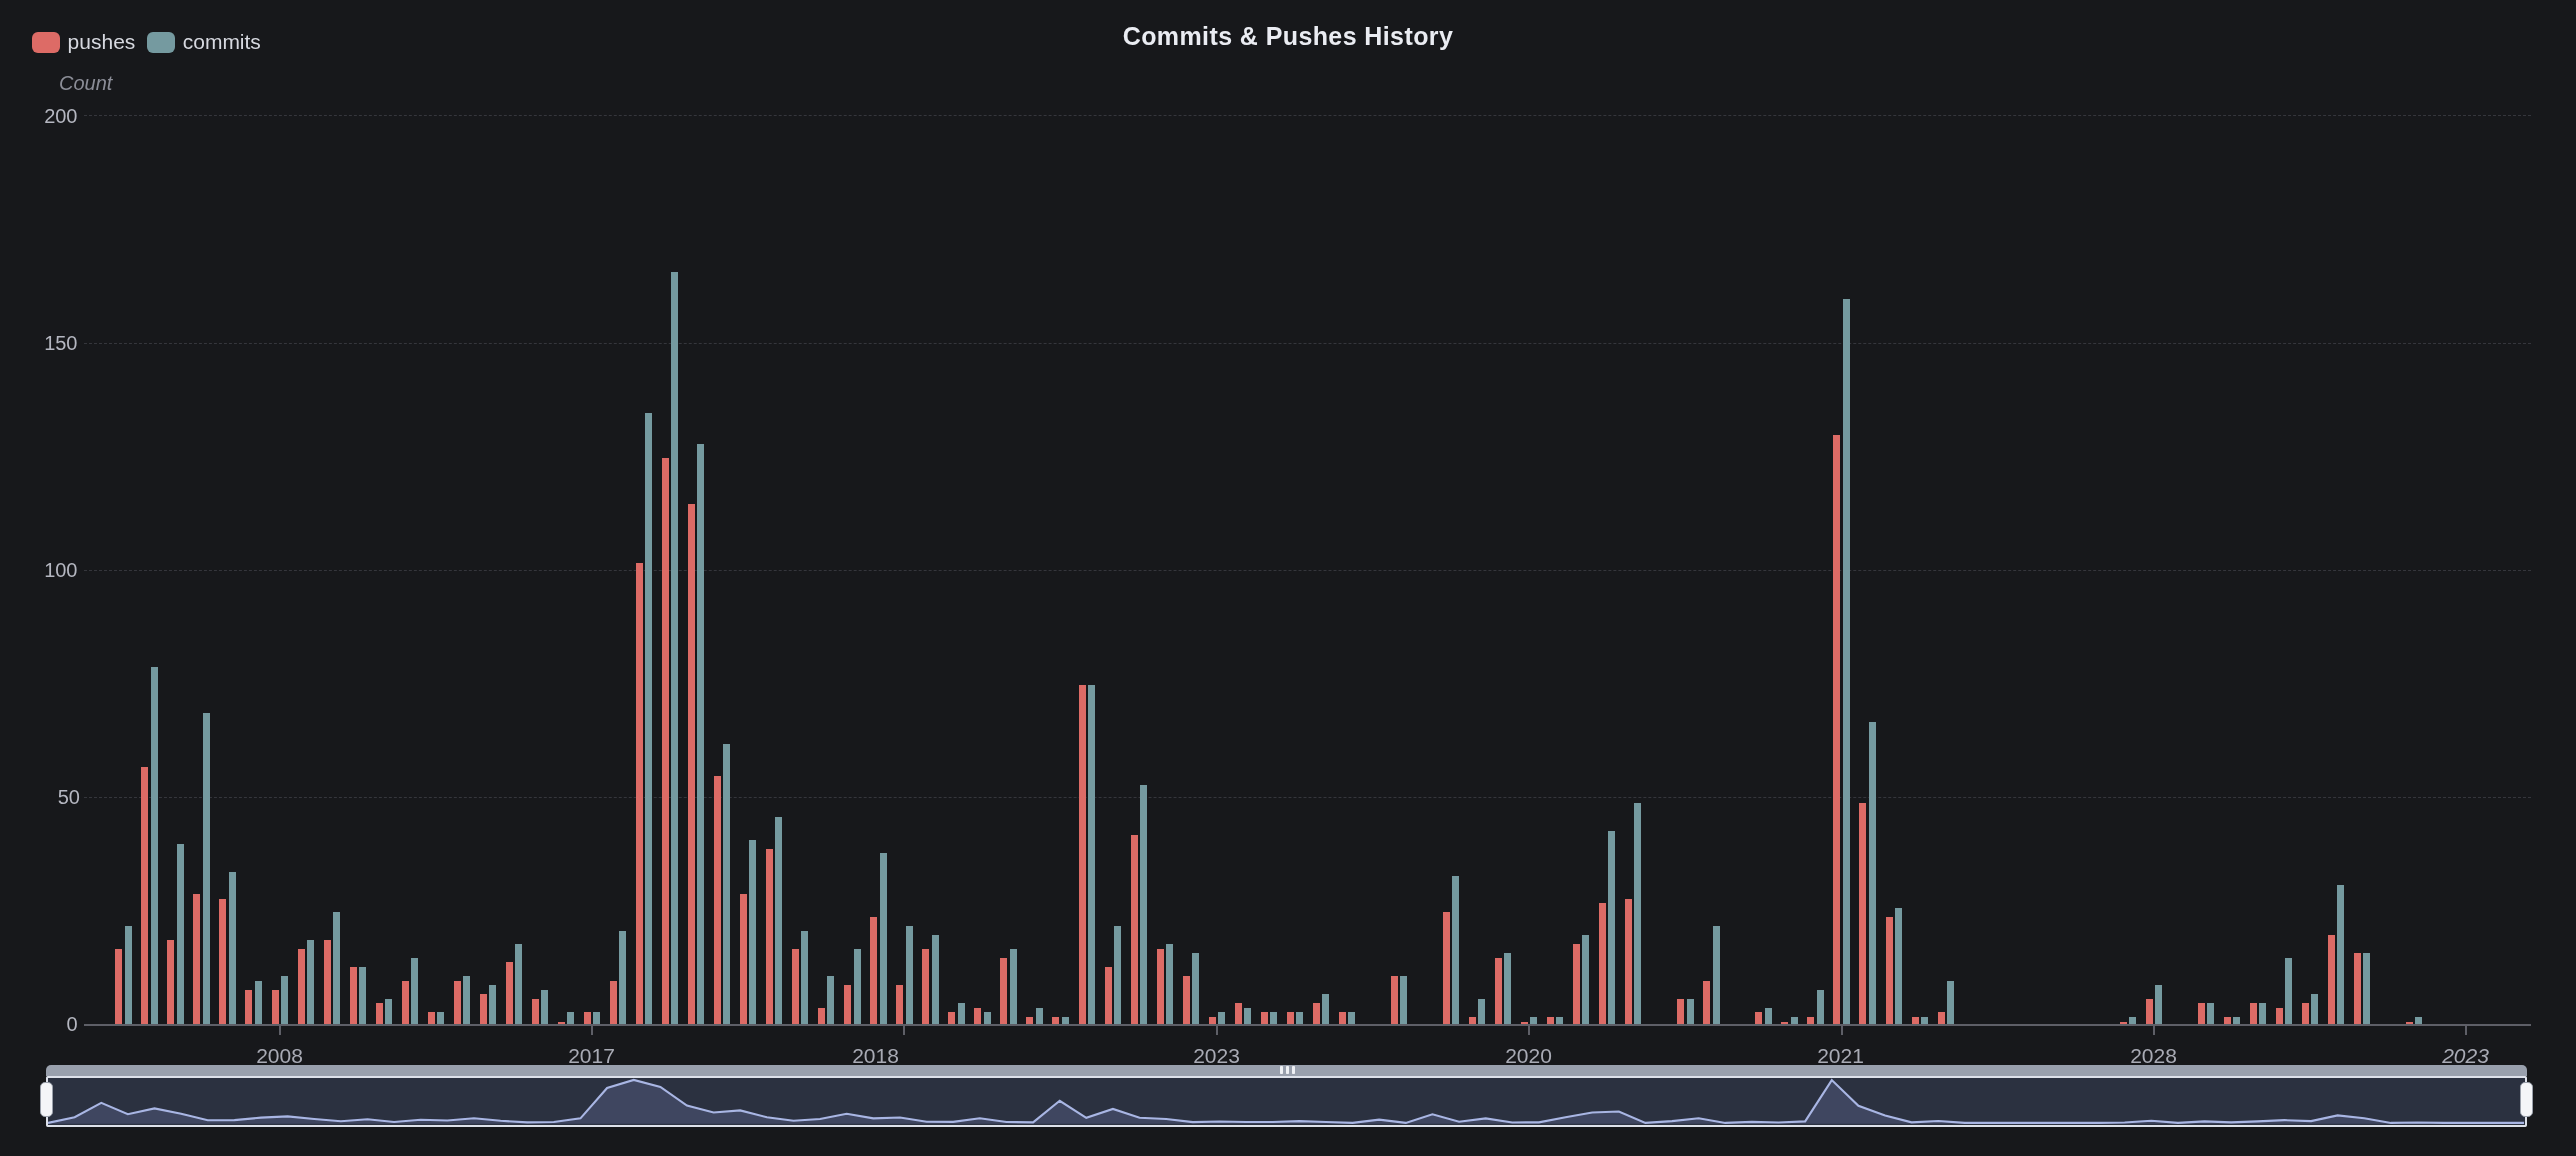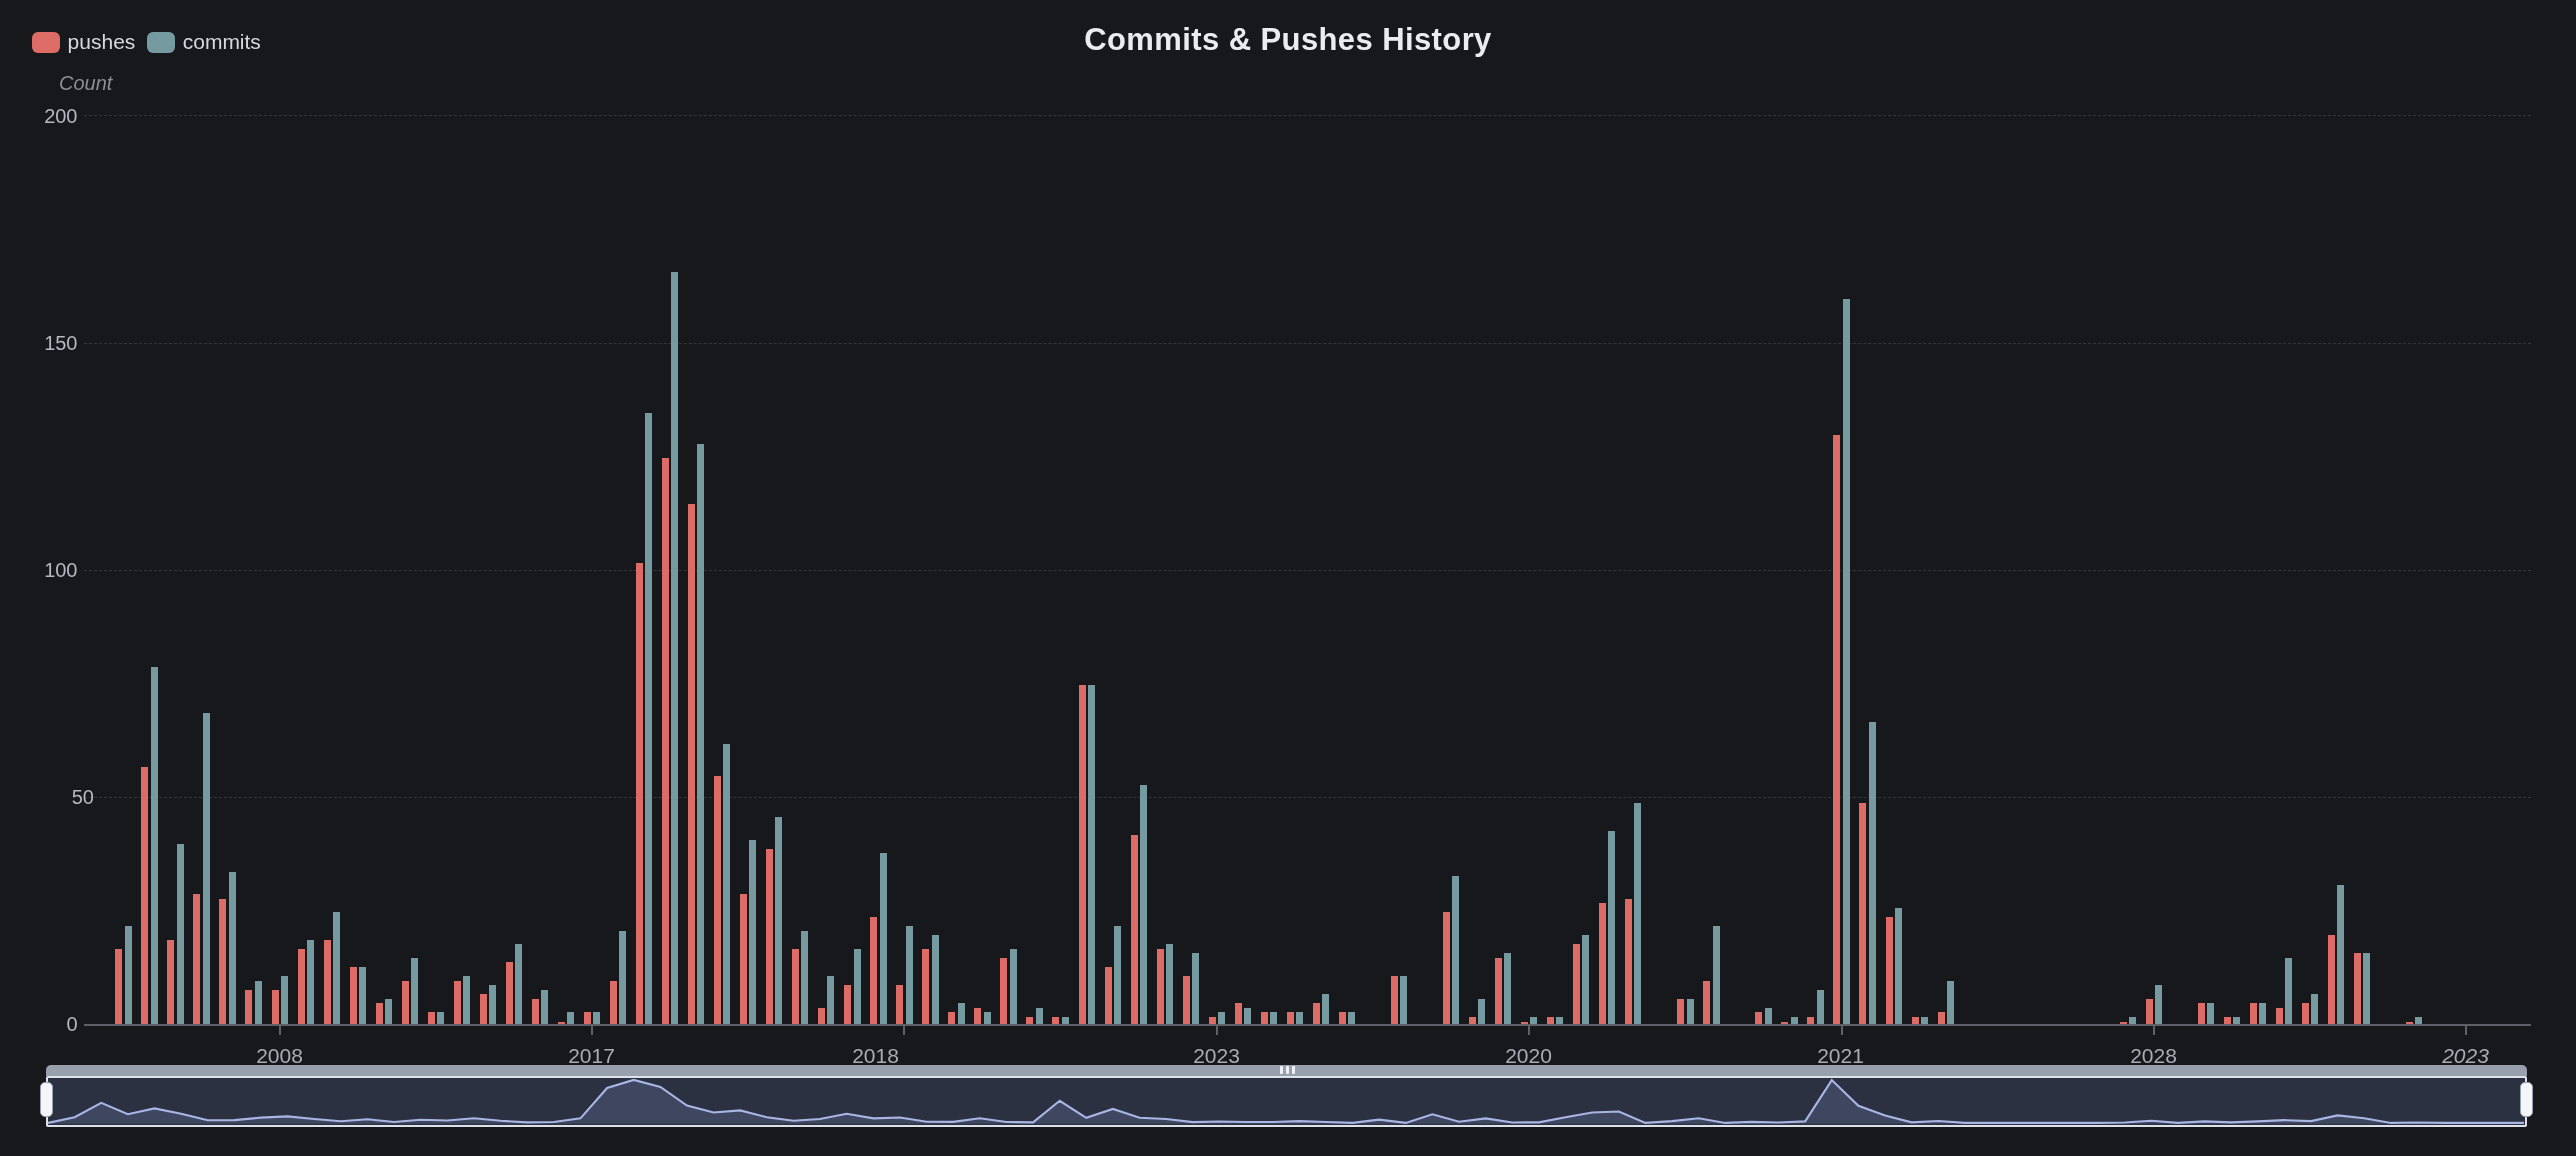--- a/index.html
+++ b/index.html
@@ -1,19 +1,19 @@
 <!DOCTYPE html>
 <html style="font-size:13.5px"><head>
 <meta charset="utf-8">
 <style>
   html,body{margin:0;padding:0;background:#17181b;}
   #stage{position:relative;width:2576px;height:1157px;background:#17181b;overflow:hidden;
          font-family:"Liberation Sans", sans-serif;}
   .abs{position:absolute;}
-  #title{top:22px;left:0;width:2576px;text-align:center;font-size:31px;font-weight:bold;
+  #title{top:22px;left:0;width:2576px;text-align:center;font-size:25px;font-weight:bold;
          color:#eaecf2;letter-spacing:0.4px;}
   #legend{top:30px;left:32px;display:flex;align-items:center;gap:11.8px;}
   .legend-item{display:flex;align-items:center;gap:7.6px;cursor:pointer;}
   .legend-swatch{width:28px;height:21px;border-radius:5.9px;}
   .legend-label{font-size:21px;color:#d7d9e0;}
   #yaxis-name{top:72px;left:59px;font-size:20px;font-style:italic;color:#8b8d97;}
   .gridline{left:84px;width:2447px;height:0;border-top:1.7px dashed #35363c;}
   .ylabel{width:59px;text-align:right;font-size:20px;color:#b5b7c1;}
   #xaxis-line{left:84px;top:1024px;width:2447px;height:1.7px;background:#5e5f67;}
   .xtick{width:1.7px;height:9.3px;top:1026px;background:#5e5f67;}
@@ -53,21 +53,21 @@
   <div id="yaxis-name" class="abs">Count</div>
 
   <div id="gridlines">
       <div class="abs gridline" style="top: 797px;"></div>
       <div class="abs gridline" style="top: 570px;"></div>
       <div class="abs gridline" style="top: 343px;"></div>
       <div class="abs gridline" style="top: 115px;"></div>
     </div>
   <div id="ylabels">
       <div class="abs ylabel" style="left: 18.5px; top: 1013px;">0</div>
-      <div class="abs ylabel" style="left: 35px; top: 786px;">50</div>
+      <div class="abs ylabel" style="left: 21px; top: 786px;">50</div>
       <div class="abs ylabel" style="left: 18.5px; top: 559px;">100</div>
       <div class="abs ylabel" style="left: 18.5px; top: 332px;">150</div>
       <div class="abs ylabel" style="left: 18.5px; top: 105px;">200</div>
     </div>
 
   <div id="plot">
       <div class="abs bar" title="2015-07 pushes: 17" style="left: 115px; width: 6.7px; height: 77px; background: rgb(221, 107, 102);"></div>
       <div class="abs bar" title="2015-07 commits: 22" style="left: 125px; width: 6.7px; height: 100px; background: rgb(117, 154, 160);"></div>
       <div class="abs bar" title="2015-08 pushes: 57" style="left: 141px; width: 6.7px; height: 259px; background: rgb(221, 107, 102);"></div>
       <div class="abs bar" title="2015-08 commits: 79" style="left: 151px; width: 6.7px; height: 359px; background: rgb(117, 154, 160);"></div>

